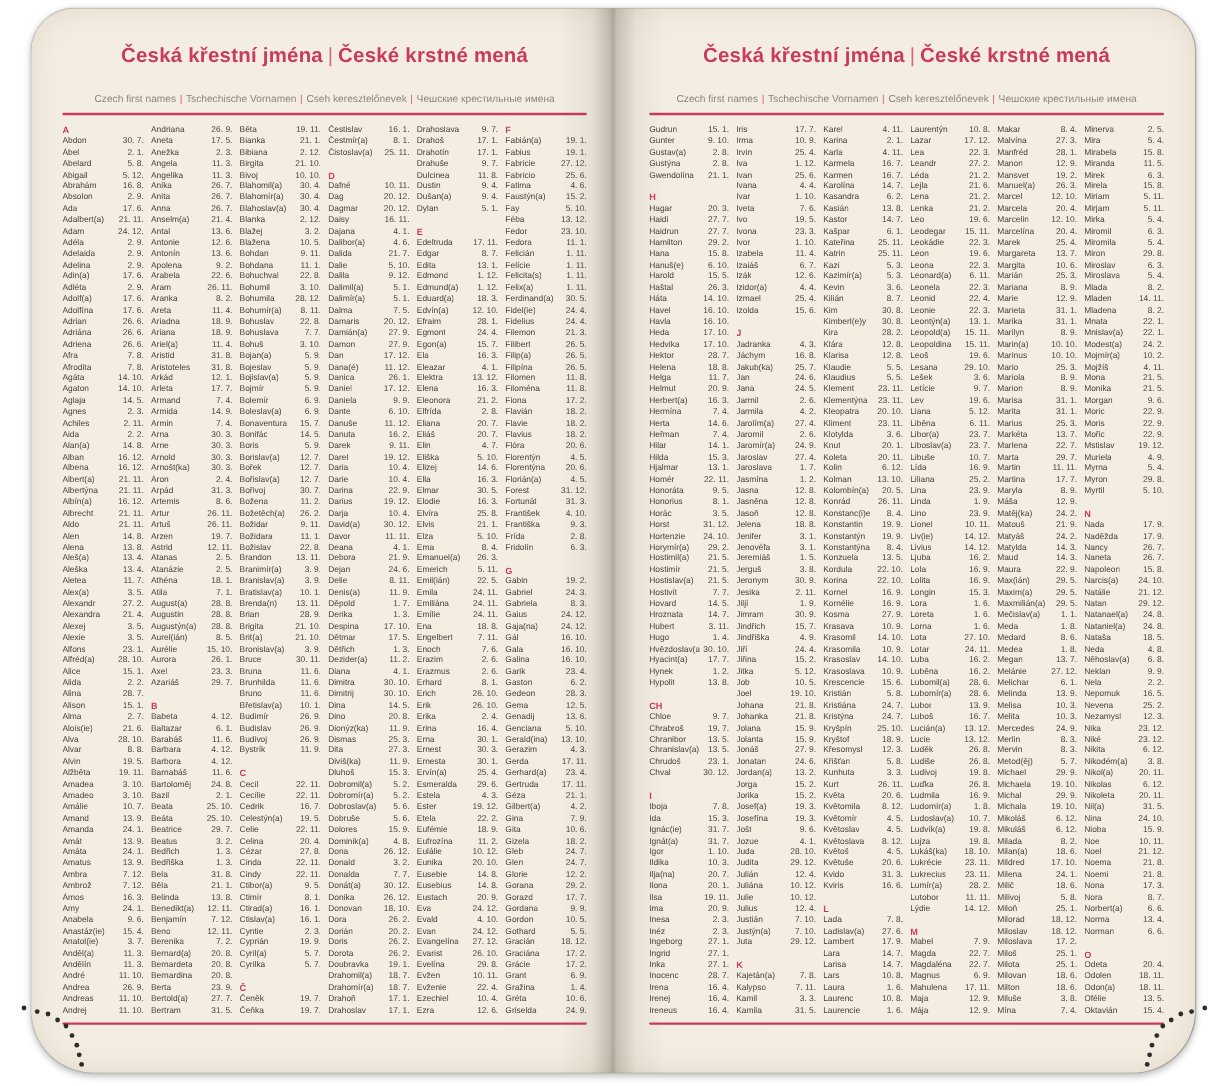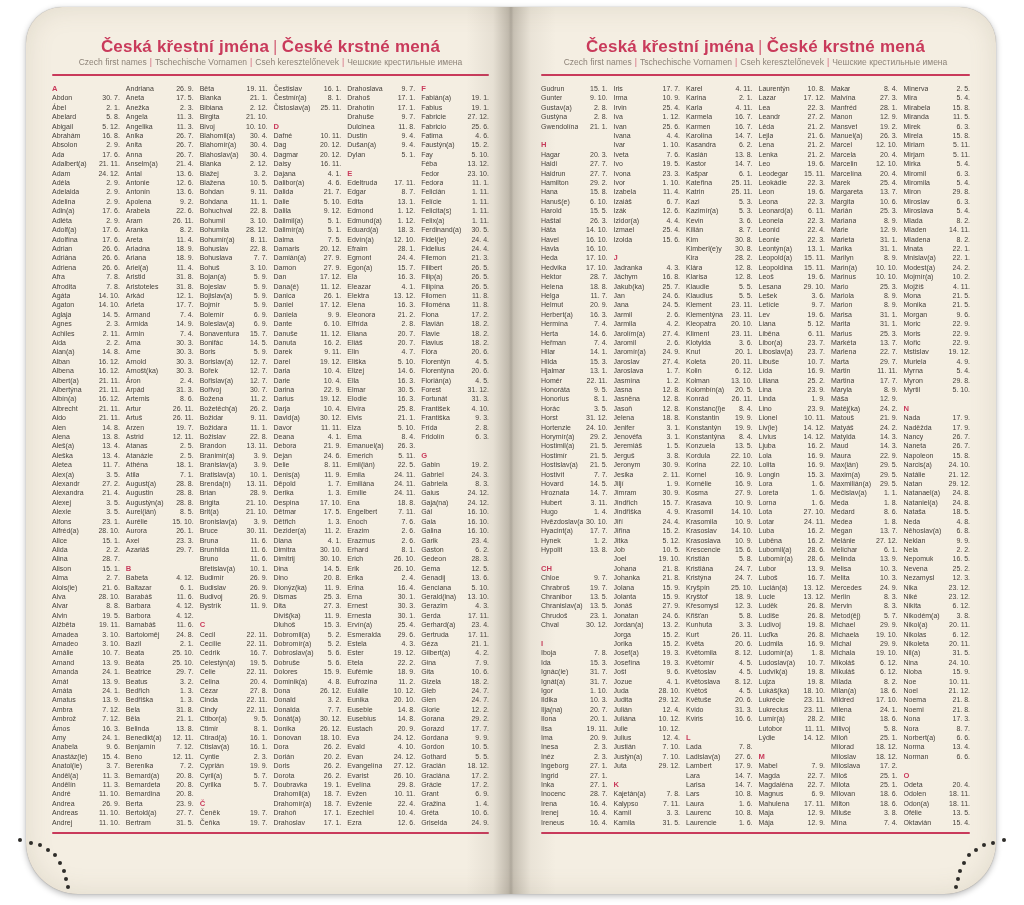--- a/index.html
+++ b/index.html
@@ -22,21 +22,21 @@
                    rgba(95,86,72,.34) 47%, rgba(80,72,60,.42) 50%, rgba(95,86,72,.30) 53%,
                    rgba(110,100,85,.08) 72%, rgba(110,100,85,0) 100%);
         pointer-events:none;}
   .page{width:50%;height:100%;box-sizing:border-box;padding:24px 22px 0 26px;
         display:flex;flex-direction:column;position:relative;}
   .page.right{padding:24px 26px 0 30px;}
   .page-header{text-align:center;}
   .title{margin:6px 0 0 0;font-size:17px;font-weight:bold;color:var(--accent);
          letter-spacing:.2px;white-space:nowrap;}
   .title .sep{font-weight:normal;padding:0 4px;color:var(--accent);opacity:.75;}
-  .subtitle{margin-top:0;font-size:8.5px;color:var(--subtitle);white-space:nowrap;}
+  .subtitle{margin-top:20px;font-size:8.5px;color:var(--subtitle);white-space:nowrap;}
   .subtitle .sep{color:var(--accent);padding:0 3px;opacity:.8;}
   .rule{height:2px;background:var(--accent);margin-top:7px;border-radius:1px;}
   .rule.bottom{margin-top:3px;}
   .columns{display:flex;gap:6px;margin-top:8px;height:745px;overflow:hidden;}
   .col{flex:1 1 0;min-width:0;display:flex;flex-direction:column;}
   .row{display:flex;justify-content:space-between;align-items:baseline;
        height:9.42px;line-height:9.42px;font-size:7px;color:var(--text);
        white-space:nowrap;overflow:hidden;}
   .row .n{overflow:hidden;text-overflow:clip;}
   .row .d{margin-left:3px;color:var(--text);flex:none;}

